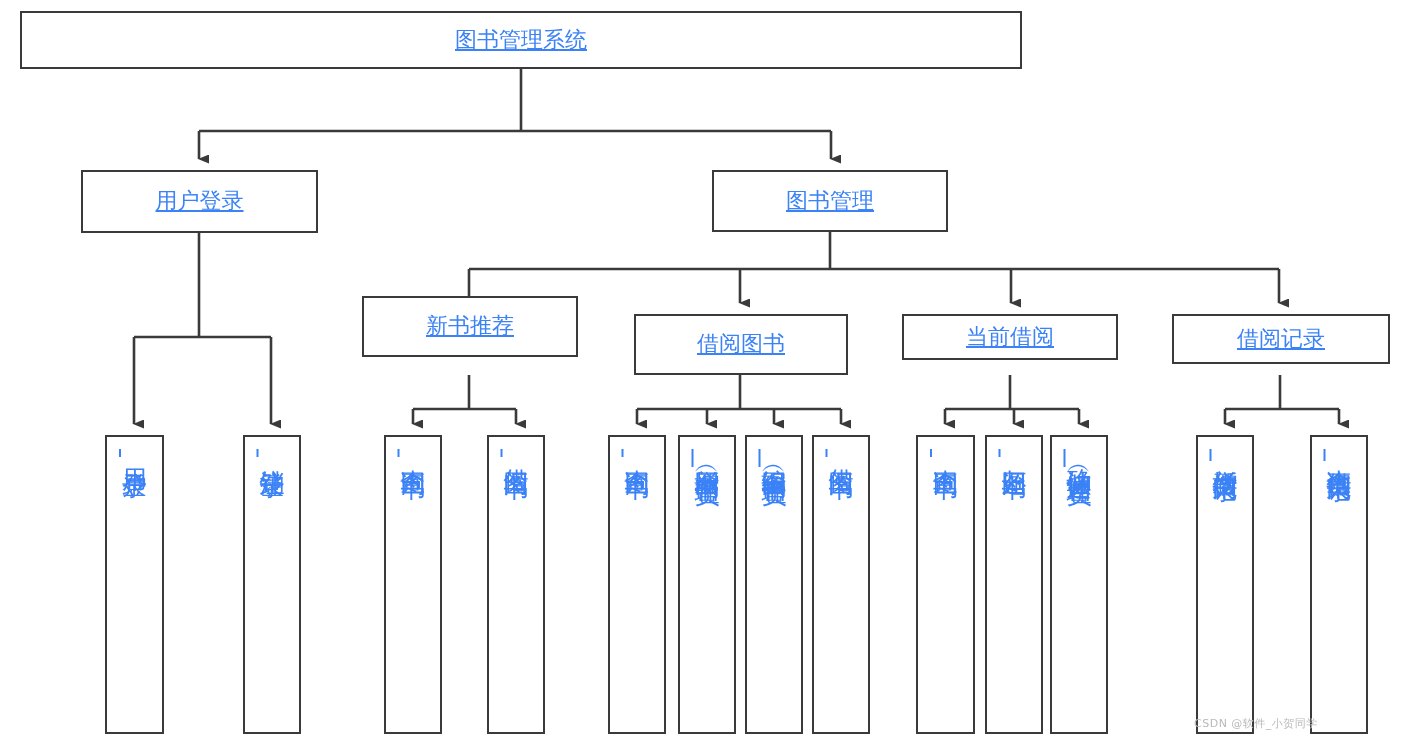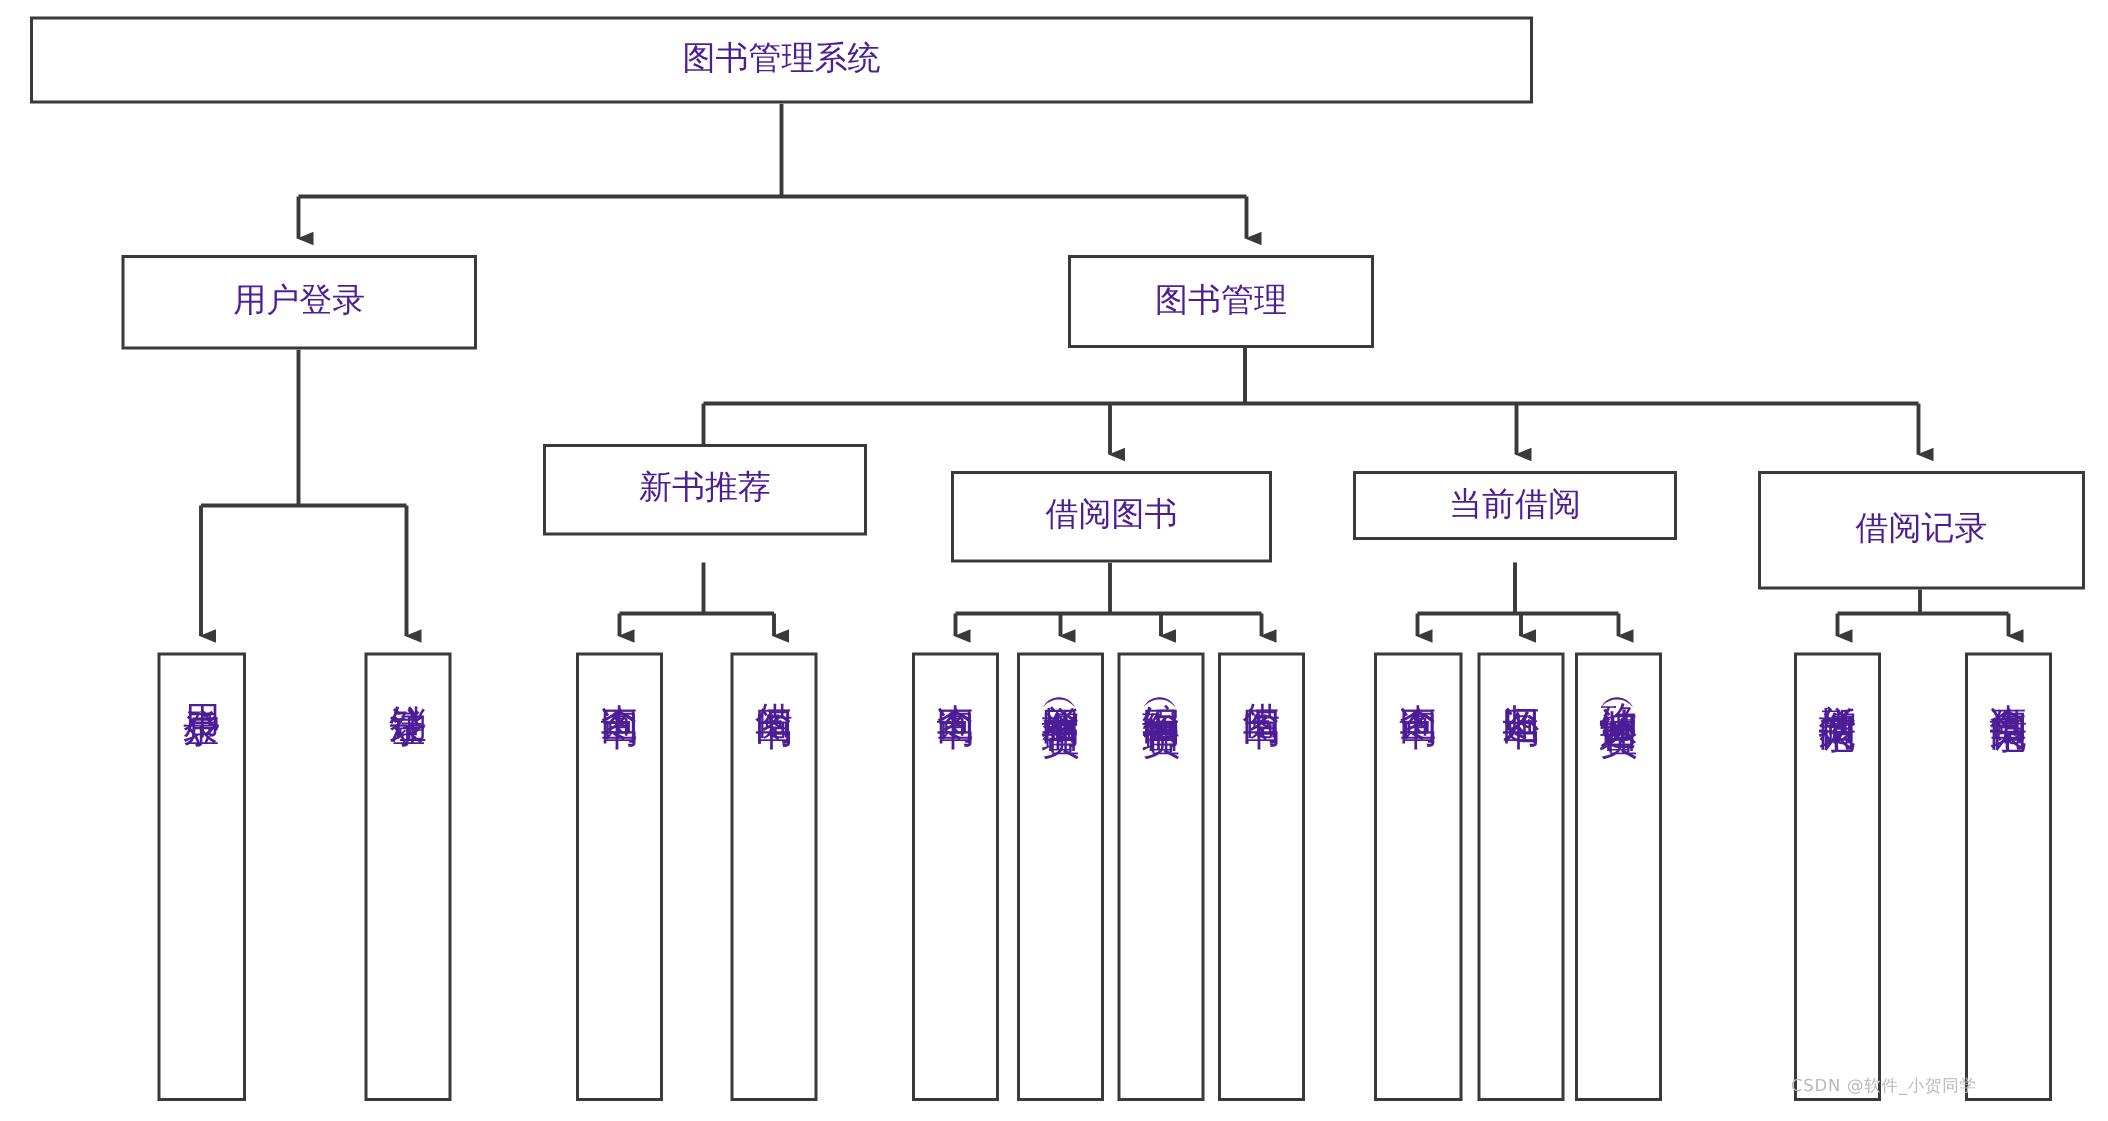--- a/index.html
+++ b/index.html
@@ -26,21 +26,22 @@
     pointer-events: none;
   }
   .node {
     position: absolute;
     box-sizing: border-box;
     background: #ffffff;
     border: 2px solid #3a3a3a;
     display: flex;
     align-items: center;
     justify-content: center;
-    color: #4c1d95;
+    color: #3b82f6;
+    text-decoration: underline;
   }
   .node-label {
     display: block;
     text-align: center;
     line-height: 1.22;
     white-space: nowrap;
   }
   .node.horizontal .node-label {
     font-size: 22px;
   }
@@ -120,34 +121,34 @@
     </g>
   </svg>
 
   <div class="node horizontal" style="left: 20px; top: 11px; width: 1002px; height: 58px;">
     <span class="node-label">图书管理系统</span>
   </div>
 
   <div class="node horizontal" style="left: 81px; top: 170px; width: 237px; height: 63px;">
     <span class="node-label">用户登录</span>
   </div>
-  <div class="node horizontal" style="left: 712px; top: 170px; width: 204px; height: 62px;">
+  <div class="node horizontal" style="left: 712px; top: 170px; width: 236px; height: 62px;">
     <span class="node-label">图书管理</span>
   </div>
 
   <div class="node horizontal" style="left: 362px; top: 296px; width: 216px; height: 61px;">
     <span class="node-label">新书推荐</span>
   </div>
   <div class="node horizontal" style="left: 634px; top: 314px; width: 214px; height: 61px;">
     <span class="node-label">借阅图书</span>
   </div>
   <div class="node horizontal" style="left: 902px; top: 314px; width: 216px; height: 46px;">
     <span class="node-label">当前借阅</span>
   </div>
-  <div class="node horizontal" style="left: 1172px; top: 314px; width: 218px; height: 79px;">
+  <div class="node horizontal" style="left: 1172px; top: 314px; width: 218px; height: 50px;">
     <span class="node-label">借阅记录</span>
   </div>
 
   <div class="node vertical" style="left: 105px; top: 435px; width: 59px; height: 299px;">
     <span class="node-label">用户登录</span>
   </div>
   <div class="node vertical" style="left: 243px; top: 435px; width: 58px; height: 299px;">
     <span class="node-label">注销登录</span>
   </div>
   <div class="node vertical" style="left: 384px; top: 435px; width: 58px; height: 299px;">

